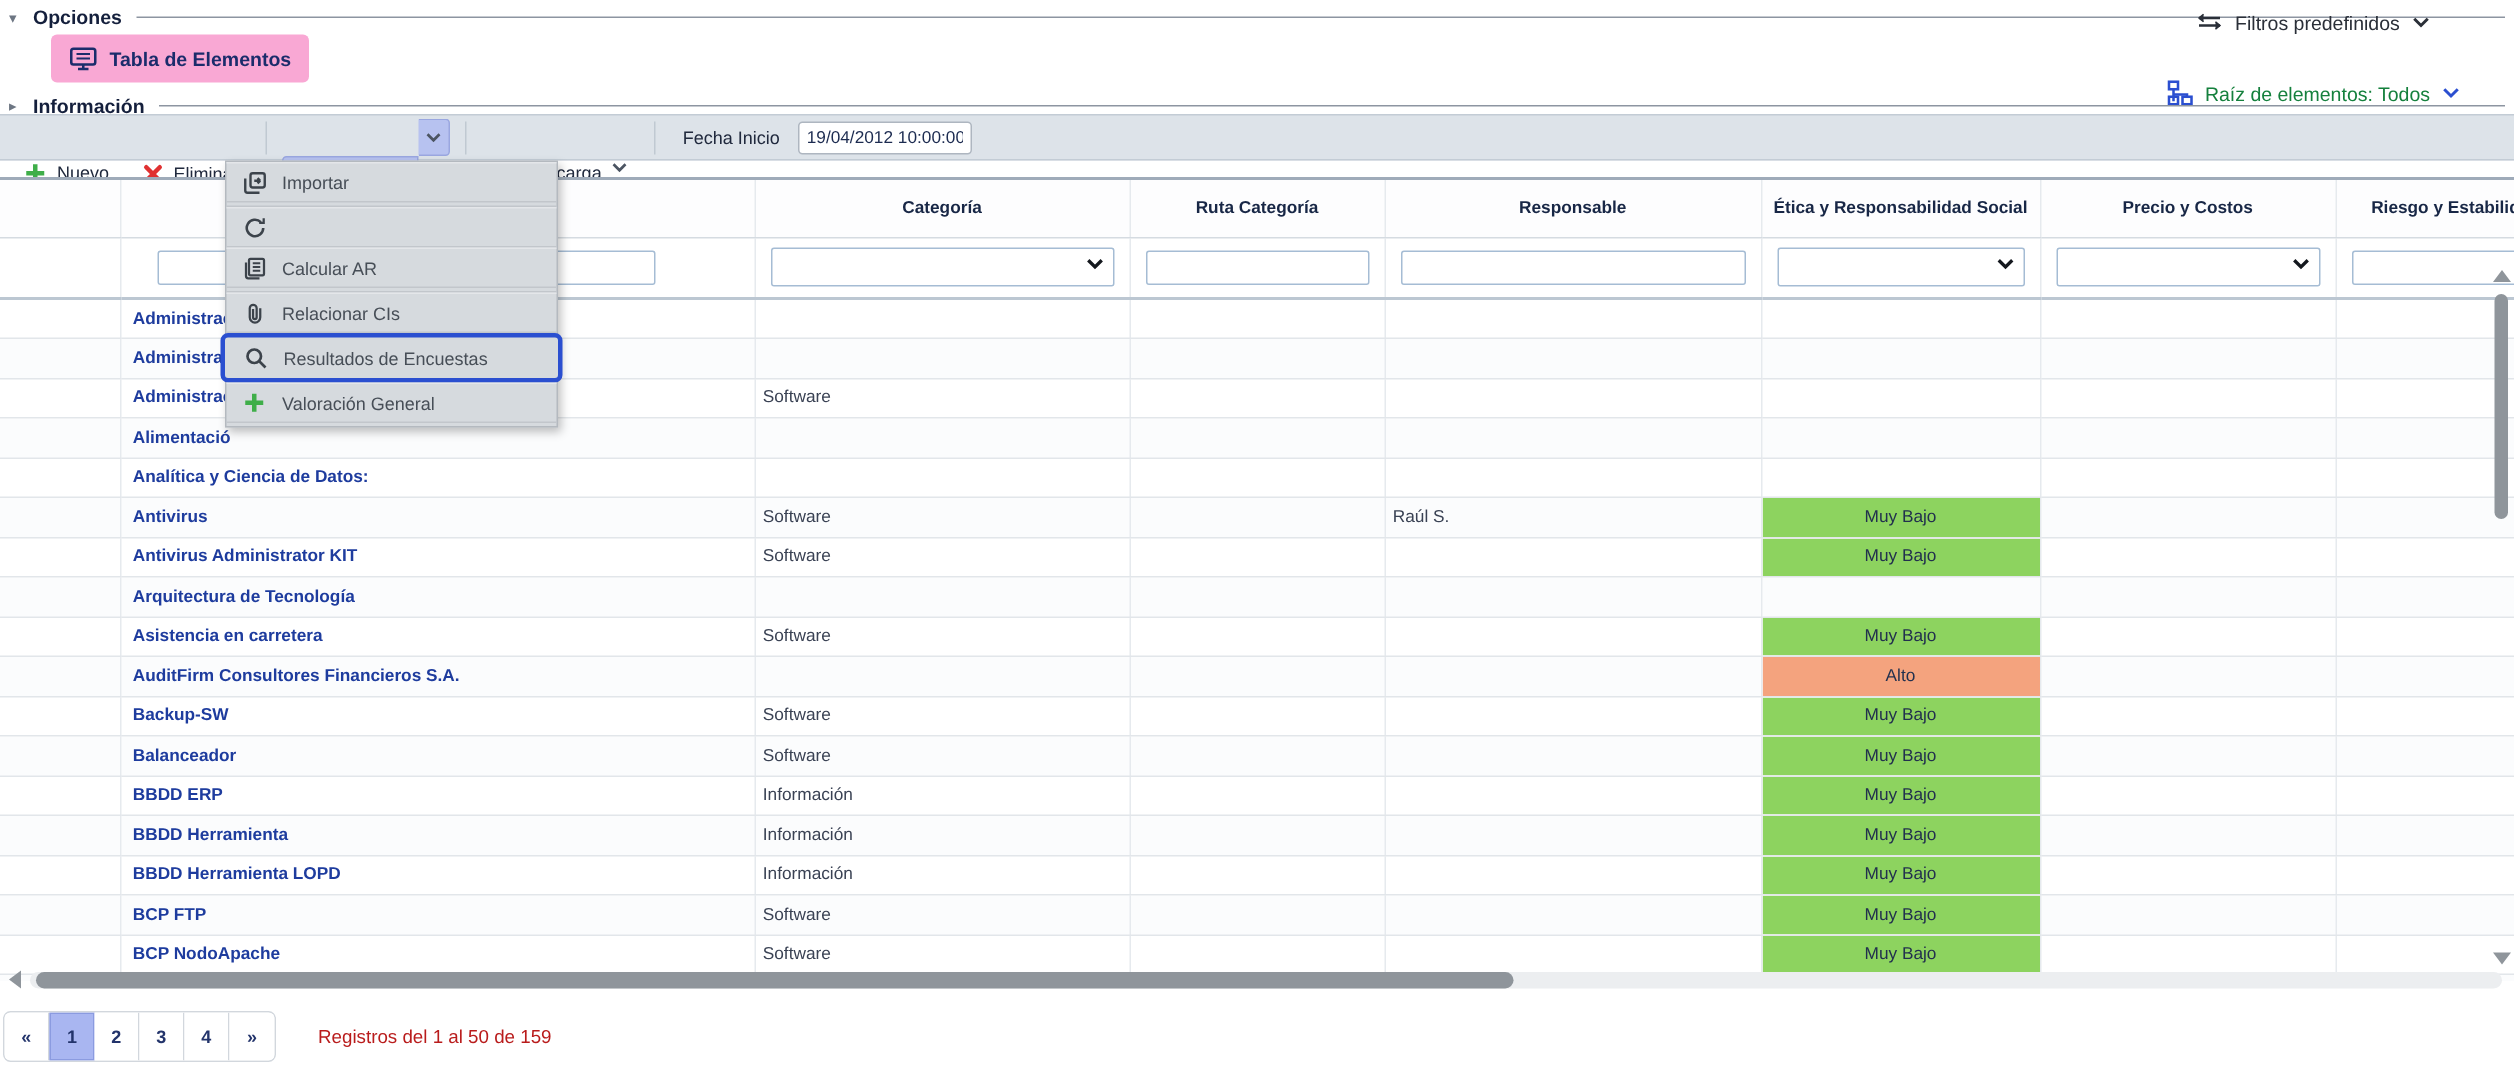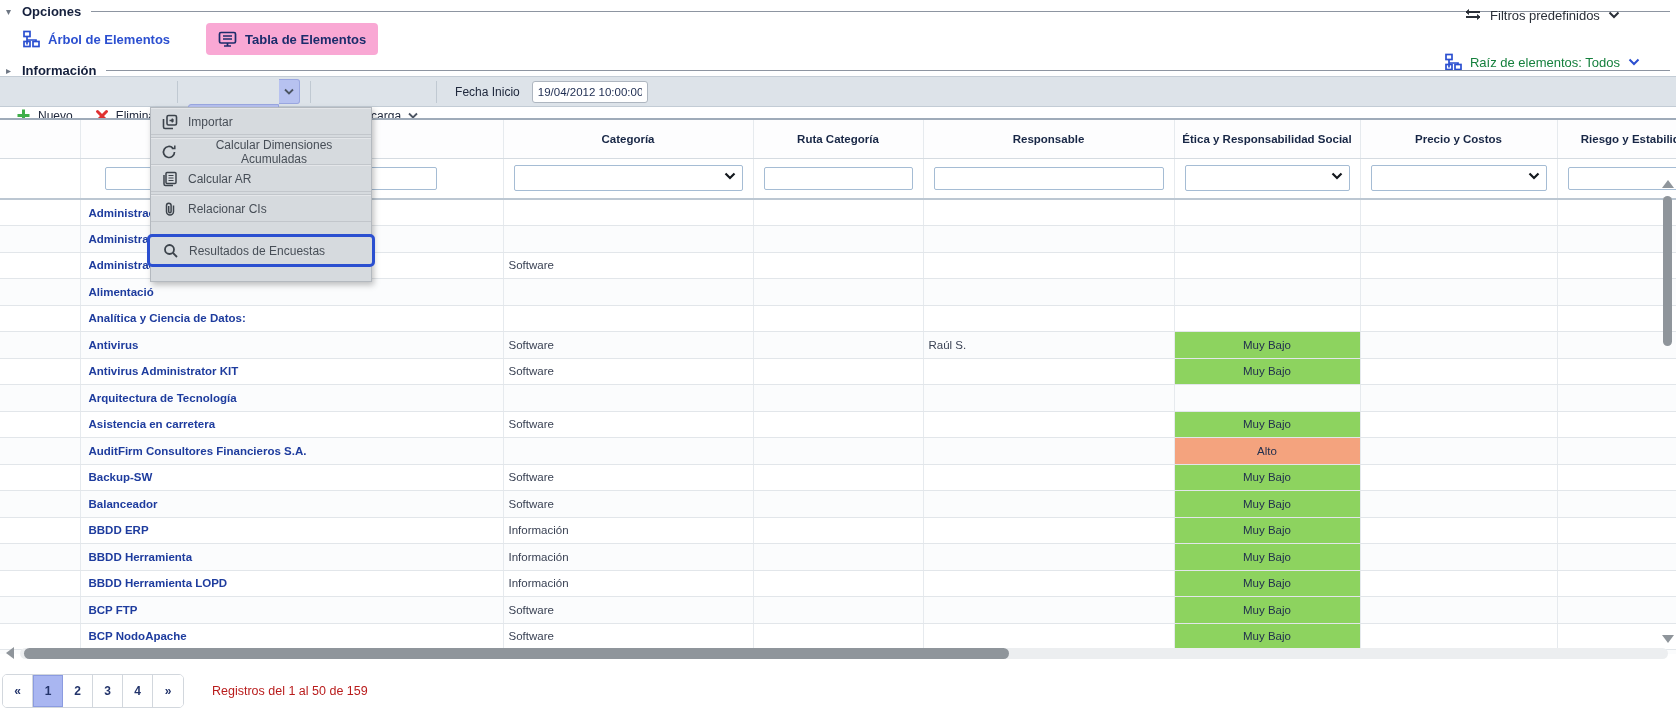--- a/index.html
+++ b/index.html
@@ -21,38 +21,38 @@
   .spacer { flex:1; }
   .hdr-right { display:flex; align-items:center; gap:30px; margin-right:26px;flex-direction:column; }
   .hdr-right .ctl { display:flex; align-items:center; gap:8px; font-size:13px; cursor:pointer; white-space:nowrap; }
   .ctl.filters { color:#2a2f38; }
   .ctl.root { color:#15803d; }
 
   
   .toolbar { position:absolute; left:0; right:0; top:76px; height:31px; background:#dde3e9;
     border-top:1px solid #c3ccd5; border-bottom:1px solid #c3ccd5;
     display:flex; align-items:center; padding:0 8px; gap:6px; font-size:12px; color:#20293d; }
-  .tb-btn { display:flex; align-items:center; gap:7px; padding:4px 8px; cursor:pointer; white-space:nowrap;margin-top:48px; }
+  .tb-btn { display:flex; align-items:flex-start; gap:7px; padding:4px 8px; cursor:pointer; white-space:nowrap;margin-top:48px; }
   .tb-sep { width:1px; height:22px; background:#c0c9d2; margin:0 4px; }
   .tb-options { background:#b7c2f0; border:1px solid #9aa7e0; border-radius:3px 0 0 3px; }
   .tb-options-arrow { background:#b7c2f0; border:1px solid #9aa7e0; border-left:none;
     border-radius:0 3px 3px 0; padding:4px 5px; cursor:pointer; display:flex; align-items:center; height:25px; }
   .date-label { margin-left:8px; margin-right:6px; white-space:nowrap; }
   .date-input { width:116px; height:22px; border:1px solid #aeb6c0; border-radius:3px;
     font-family:inherit; font-size:11.5px; color:#1c2b50; padding:0 5px; background:#fff; }
 
   
   .menu { position:absolute; left:150px; top:107px; width:222px; background:#d6dade;
     border:1px solid #b4b9bf; box-shadow:2px 3px 6px rgba(0,0,0,.25); z-index:50; padding-bottom:2px; }
   .menu-item { display:flex; align-items:center; gap:10px; height:27px; padding:0 10px;
     font-size:12px; color:#474e57; cursor:pointer;
     border-top:1px solid #e4e6e9; border-bottom:1px solid #c2c6cb;text-align:center; }
   .menu-item .mi-icon { width:17px; height:17px; display:flex; align-items:center; justify-content:center; color:#3c434b; }
   .menu-sep { height:3px; border-bottom:1px solid #c2c6cb; }
-  .menu-item.highlighted { border:3px solid #2b4fd0; border-radius:5px; height:33px; margin:12px -4px; background:#d6dade; padding:0 12px; }
+  .menu-item.highlighted { border:3px solid #2b4fd0; border-radius:5px; height:33px; margin:0 -4px; background:#d6dade; padding:0 12px; }
 
   
   .grid-wrap { position:absolute; left:0; top:118px; width:1676px; height:536px; overflow:hidden;
     border-top:2px solid #9fabb9; }
   table.grid { border-collapse:collapse; table-layout:fixed; width:1717px; background:#fff; }
   .grid th, .grid td { border-right:1px solid #e6eaee; overflow:hidden; white-space:nowrap; }
   .grid thead th { height:38px; font-size:11.5px; font-weight:bold; color:#182746; text-align:center;
     border-bottom:1px solid #d5dbe1; background:#fdfdfe; cursor:pointer; }
   .grid .filter-row td { height:41px; border-bottom:2px solid #bcc7d2; text-align:center; padding:0 10px; background:#fff; }
   .f-input { width:100%; height:23px; border:1px solid #a5bcd4; border-radius:2px; font-family:inherit; font-size:11.5px; padding:0 4px; color:#1c2b50; }
@@ -94,31 +94,20 @@
 </head>
 <body>
 
 <div class="section-head">
   <span class="tri">▾</span>
   <span class="lbl">Opciones</span>
   <span class="rule"></span>
 </div>
 
 <div class="view-row">
-  <div class="view-btn tree">
-    <span>
-      <svg class="icon-svg" width="18" height="18" viewBox="0 0 18 18" fill="none" stroke="#2b4fd0" stroke-width="1.7">
-        <rect x="2" y="1.5" width="6" height="5"></rect>
-          <rect x="2" y="11.5" width="6" height="5"></rect>
-        <rect x="11" y="11.5" width="6" height="5"></rect>
-          <path d="M5 6.5v8 M5 10h9v1.5"></path>
-      </svg>
-    </span>
-    <span>Árbol de Elementos</span>
-  </div>
   <div class="view-btn table-active">
     <span>
       <svg class="icon-svg" width="19" height="18" viewBox="0 0 19 18" fill="none" stroke="#1b2c6b" stroke-width="1.7">
         <rect x="1.5" y="2.5" width="16" height="10.5" rx="1.5"></rect>
         <path d="M5 6h9 M5 9h9" stroke-width="1.4"></path>
           <path d="M9.5 13v2.5 M6 16h7"></path>
       </svg>
     </span>
     <span>Tabla de Elementos</span>
   </div>
@@ -490,21 +479,20 @@
       <span>Importar</span>
     </div>
     <div class="menu-sep"></div>
     <div class="menu-item">
       <span class="mi-icon">
         <svg width="16" height="16" viewBox="0 0 16 16" fill="none" stroke="currentColor" stroke-width="1.7">
           <path d="M13.5 8a5.5 5.5 0 1 1-1.6-3.9"></path>
           <path d="M13.8 1.5v3h-3" stroke-width="1.5"></path>
         </svg>
       </span>
-      <span>Calcular Dimensiones Acumuladas</span>
     </div>
     <div class="menu-item">
       <span class="mi-icon">
         <svg width="16" height="16" viewBox="0 0 16 16" fill="none" stroke="currentColor" stroke-width="1.5">
           <rect x="4" y="1.5" width="10" height="11" rx="1"></rect>
           <path d="M6.5 4.5h5M6.5 7h5M6.5 9.5h5" stroke-width="1.2"></path>
           <path d="M2 4v9a1.5 1.5 0 0 0 1.5 1.5H11"></path>
         </svg>
       </span>
       <span>Calcular AR</span>
@@ -519,20 +507,28 @@
       <span>Relacionar CIs</span>
     </div>
     <div class="menu-item highlighted">
       <span class="mi-icon">
         <svg width="16" height="16" viewBox="0 0 16 16" fill="none" stroke="currentColor" stroke-width="1.8">
           <circle cx="6.5" cy="6.5" r="4.5"></circle>
           <path d="m10 10 4 4"></path>
         </svg>
       </span>
       <span>Resultados de Encuestas</span>
+    </div>
+    <div class="menu-item">
+      <span class="mi-icon">
+        <svg width="15" height="15" viewBox="0 0 15 15">
+          <path d="M6 1.5h3v4.5H13.5v3H9V13.5H6V9H1.5V6H6z" fill="#3fae49"></path>
+        </svg>
+      </span>
+      <span>Valoración General</span>
     </div>
   </div>
 
 <div class="hscroll">
   <div class="hs-arrow"></div>
   <div class="hs-track">
     <div class="hs-thumb"></div>
   </div>
 </div>
 <div class="vscroll">

